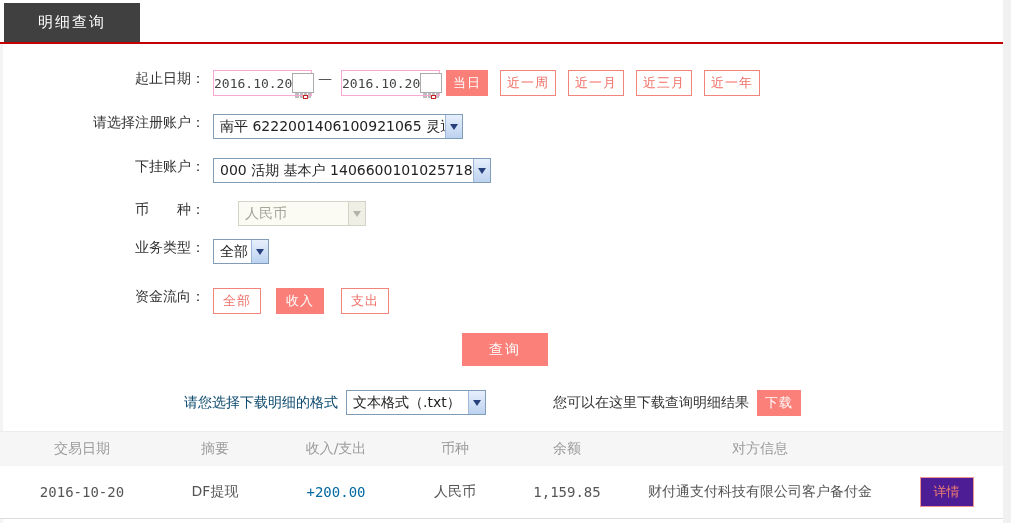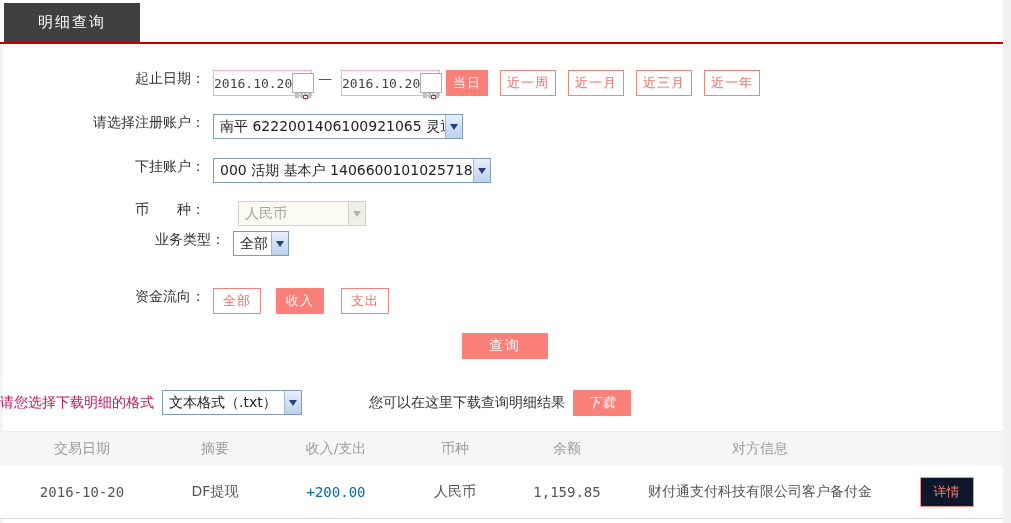--- a/index.html
+++ b/index.html
@@ -72,49 +72,49 @@
   .fbtn {
     margin-left:15px; height:26px; min-width:43px; padding:0 9px; font-size:13px;
     display:flex; align-items:center; justify-content:center; cursor:pointer;
     border:1px solid #f2847c; color:#ef6f66; background:#fff; letter-spacing:1px;
   }
   .fbtn:first-of-type { margin-left:8px; }
   .fbtn.active { background:#f97f78; border-color:#f97f78; color:#fff; }
 
   
   .query-btn {
-    position:absolute; left:462px; top:333px; width:86px; height:26px;
+    position:absolute; left:462px; top:333px; width:86px; height:33px;
     background:#fa8079; color:#fff; font-size:14px; letter-spacing:2px;
     display:flex; align-items:center; justify-content:center; cursor:pointer; border:none;
   }
   .dl-row { position:absolute; top:389px; left:0; height:27px; display:flex; align-items:center; }
-  .dl-label { font-size:14px; color:#be185d; }
+  .dl-label { margin-left:184px; font-size:14px; color:#0c4a6e; }
   .dl-sel { width:140px; }
   .dl-hint { margin-left:67px; font-size:14px; color:#333; }
   .dl-btn {
-    margin-left:8px; width:58px; height:26px; background:#fa8079; color:#fff;
+    margin-left:8px; width:44px; height:26px; background:#fa8079; color:#fff;
     font-size:13px; display:flex; align-items:center; justify-content:center;
-    cursor:pointer; border:none; letter-spacing:1px;font-style:italic;
+    cursor:pointer; border:none; letter-spacing:1px;
   }
 
   
   .tbl { position:absolute; left:0; top:431px; width:1003px; }
   .thead, .trow {
     display:grid; grid-template-columns:164px 102px 140px 98px 126px 260px 1fr;
     align-items:center;
   }
   .thead { height:35px; background:#f6f6f6; border-top:1px solid #ececec; color:#9b9b9b; font-size:14px; }
   .thead div { text-align:center; }
   .trow { height:53px; background:#fff; border-bottom:1px solid #dcdcdc; font-size:14px; color:#555; }
   .trow div { text-align:center; }
   .mono { font-family:"DejaVu Sans Mono", monospace; }
   .amt { color:#0369a1; }
   .detail-btn {
     display:inline-block; padding:5px 13px; border:1px solid #f2948d; color:#ef7d74;
-    font-size:13px; background:#0f172a; cursor:pointer;
+    font-size:13px; background:#4c1d95; cursor:pointer;
   }
 </style>
 </head>
 <body>
 
 <div class="edge-strip-left"></div>
 <div class="edge-strip-right"></div>
 
 <div class="tab">明细查询</div>
 <div class="redline"></div>
@@ -178,21 +178,21 @@
 </div>
 
 <div class="row" style="top:201px; height:25px;gap:25px;">
   <div class="lbl">币　　种：</div>
   <div class="xpsel disabled" style="width:128px;">
     <span class="txt">人民币</span>
     <span class="arr"></span>
   </div>
 </div>
 
-<div class="row" style="top:231px; height:25px;padding-left:20px;">
+<div class="row" style="top:239px; height:25px;">
   <div class="lbl">业务类型：</div>
   <div class="xpsel" style="width:56px;">
     <span class="txt">全部</span>
     <span class="arr"></span>
   </div>
 </div>
 
 <div class="row" style="top:288px; height:27px;">
   <div class="lbl">资金流向：</div>
   <button class="fbtn">全部</button>

